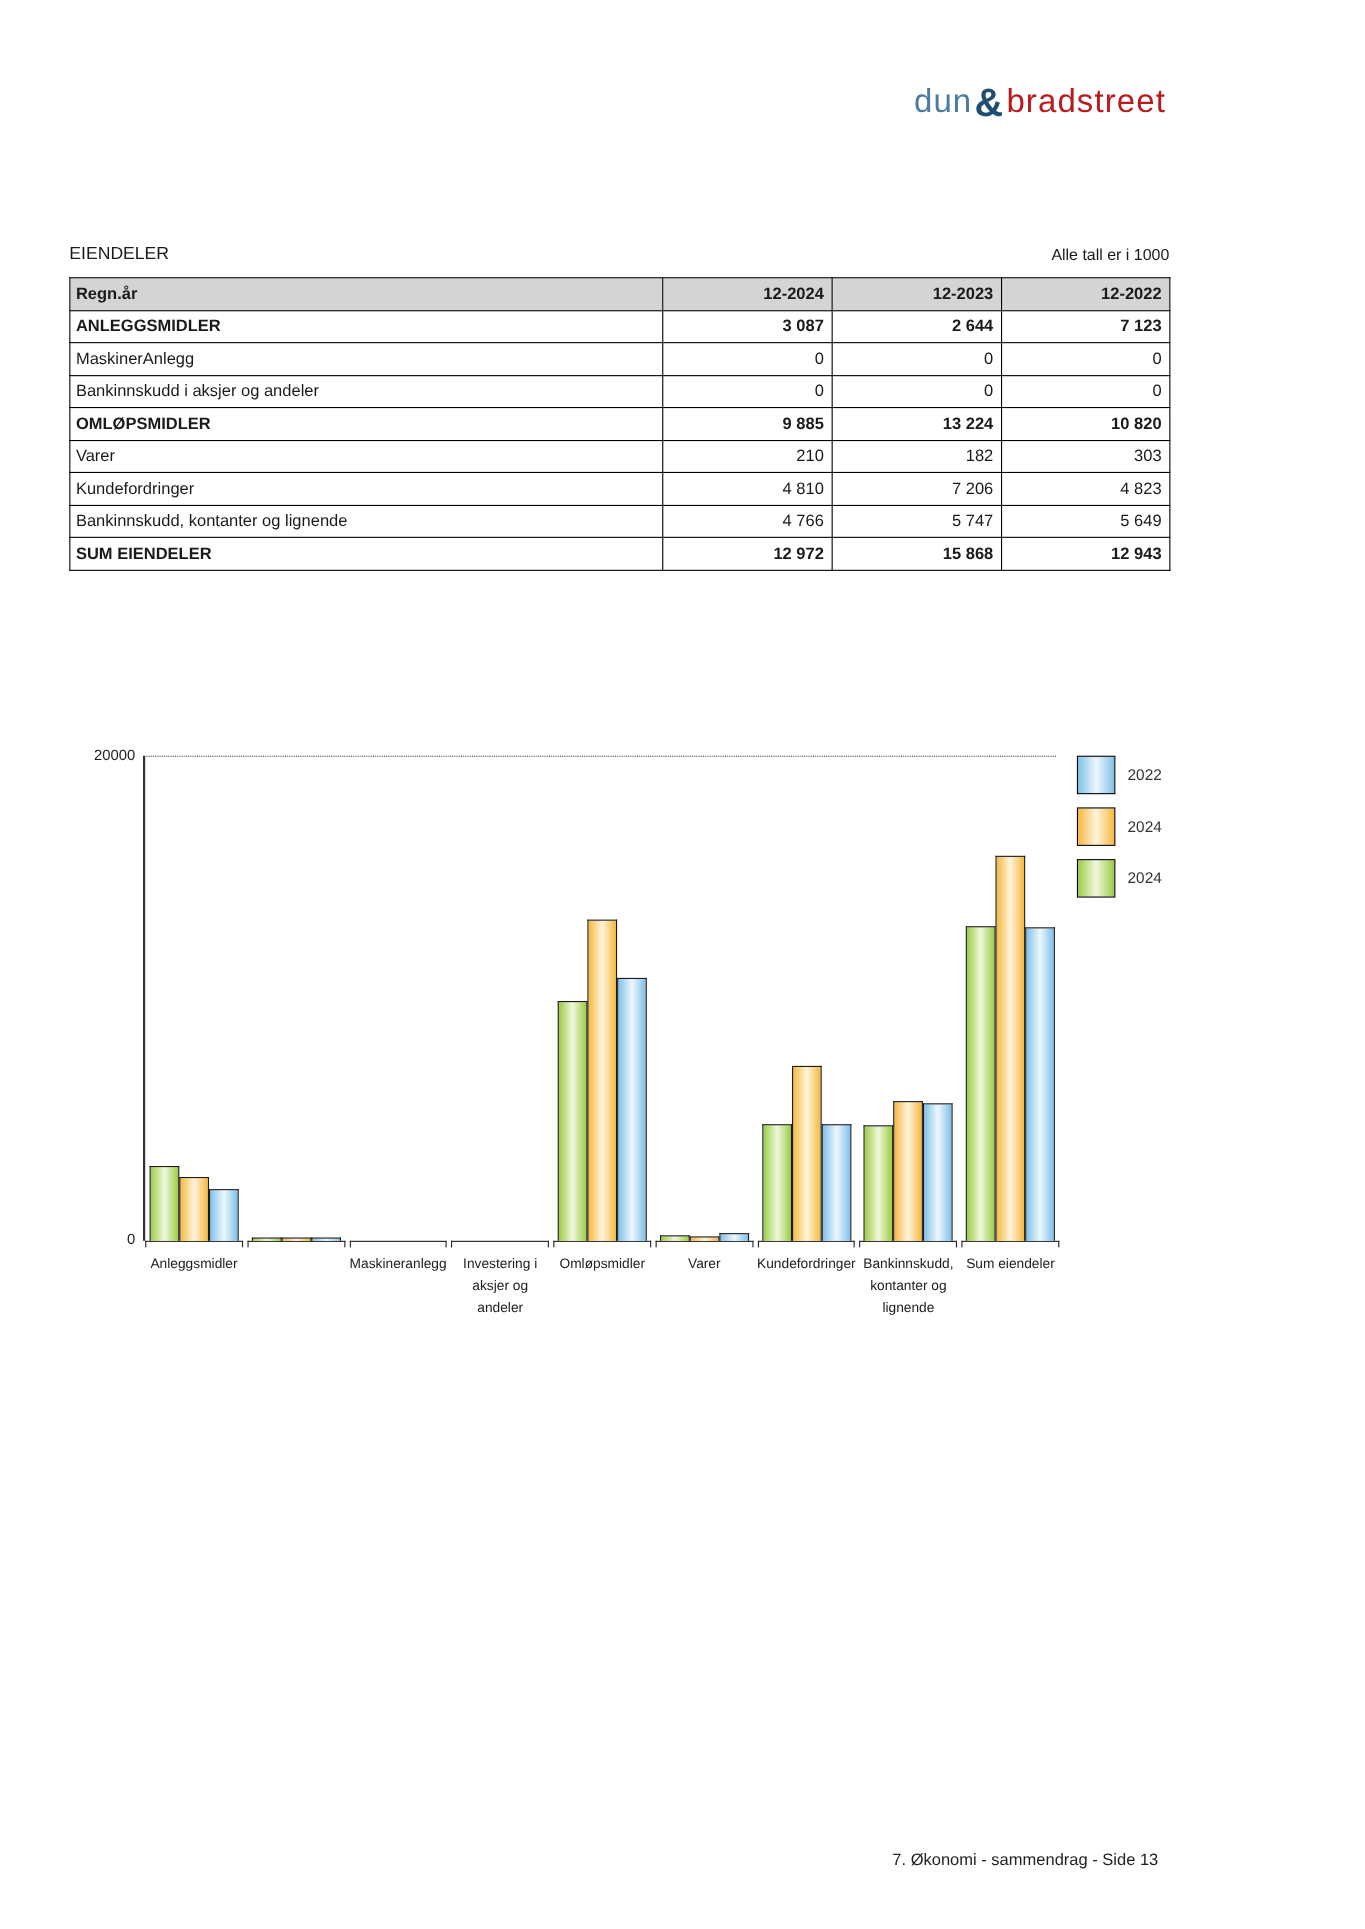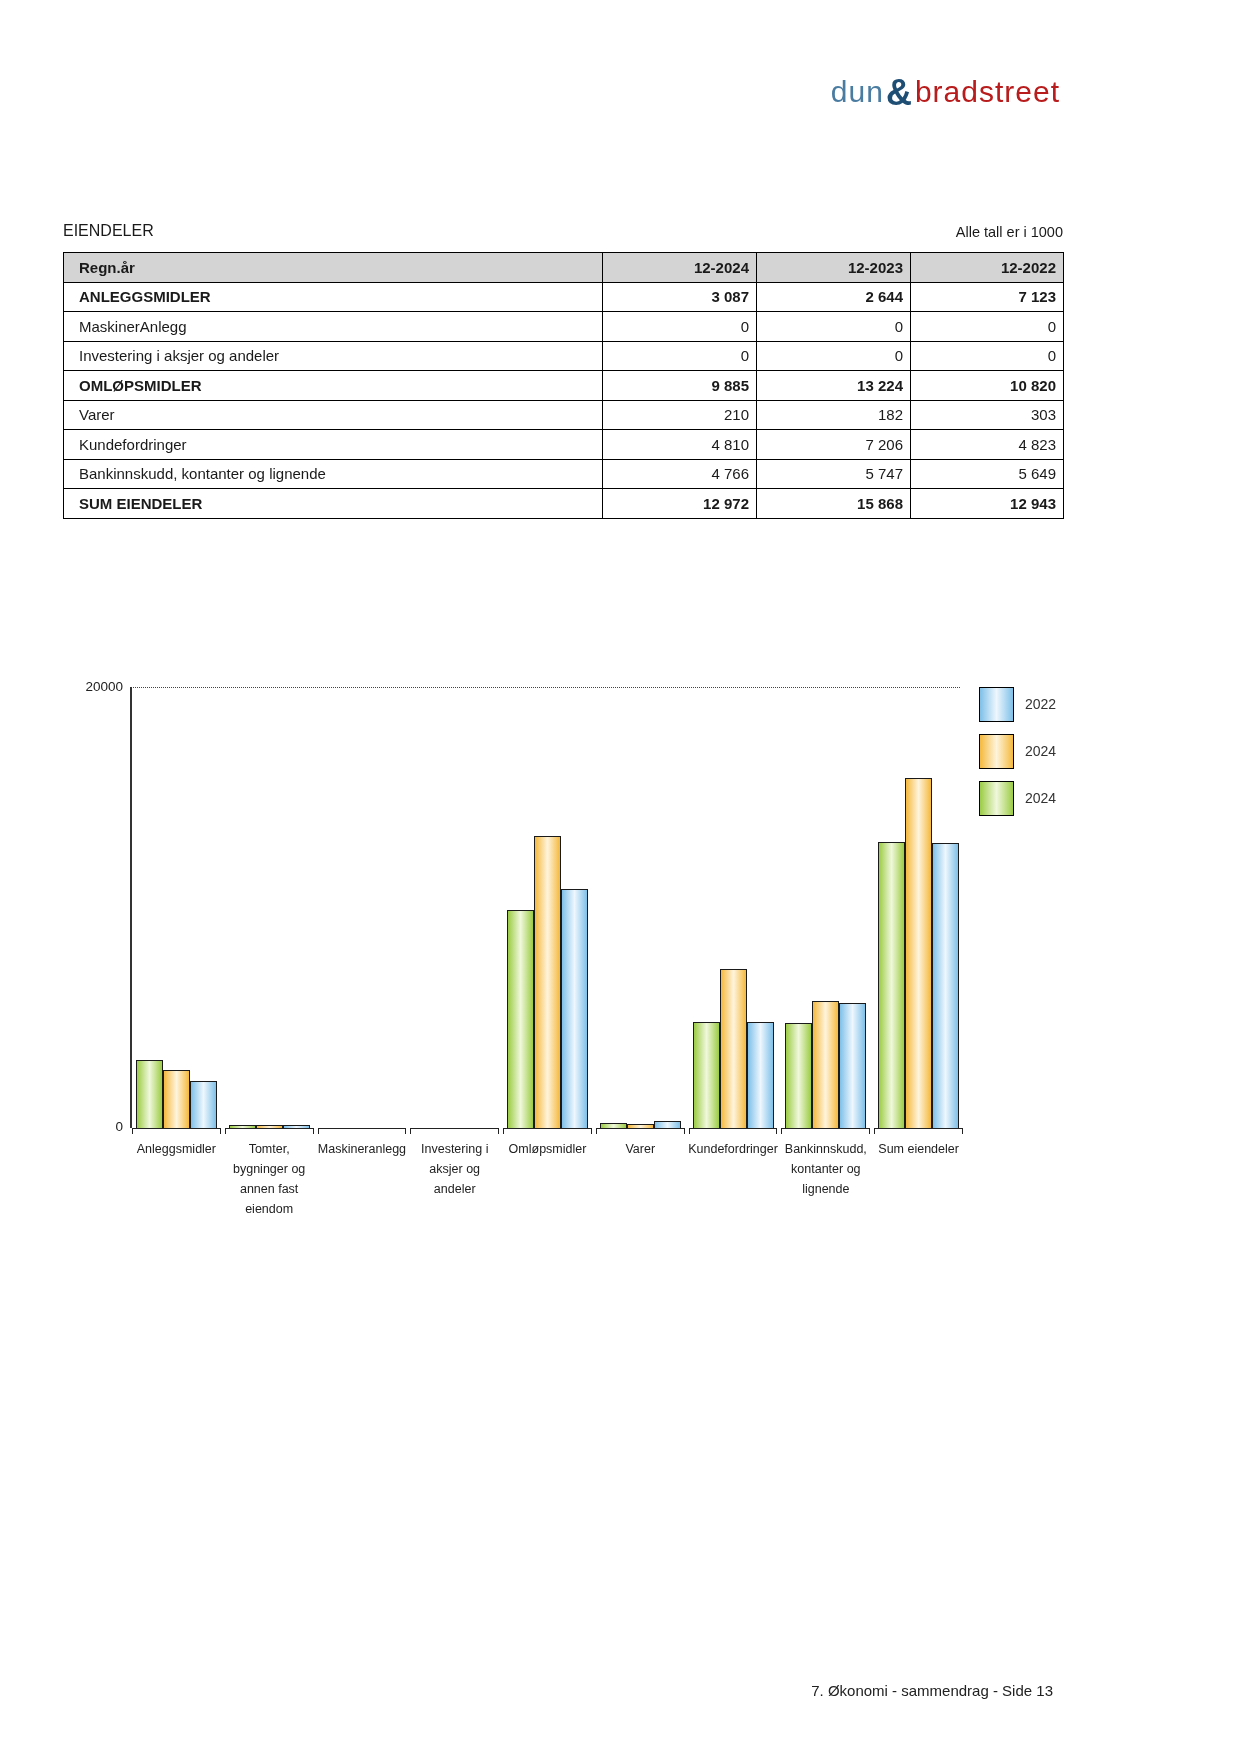--- a/index.html
+++ b/index.html
@@ -15,21 +15,21 @@
   .sec-note{position:absolute;right:178px;top:224px;font-size:14.5px;}
   
   table.fin{
     position:absolute;left:63px;top:252px;width:1000px;
     border-collapse:collapse;table-layout:fixed;font-size:15px;
   }
   table.fin td{
     border:1.5px solid #000;height:28.5px;padding:0;
     overflow:hidden;white-space:nowrap;
   }
-  table.fin td.lab{padding-left:15px;text-align:left;}
+  table.fin td.lab{padding-left:5px;text-align:left;}
   table.fin td.num{padding-right:7px;text-align:right;}
   table.fin tr.hdr td{background:#d4d4d4;font-weight:bold;}
   table.fin tr.b td{font-weight:bold;}
   
   #chart{position:absolute;left:0;top:0;width:1241px;height:1754px;}
   .yaxis{position:absolute;width:1.5px;background:#333;}
   .gridline{position:absolute;border-top:1.5px dotted #444;height:0;}
   .ylab{position:absolute;font-size:13.5px;color:#222;text-align:right;}
   .bar{position:absolute;border:1px solid #1a1a1a;border-bottom:none;box-sizing:border-box;}
   .seg{position:absolute;height:6px;box-sizing:border-box;
@@ -70,21 +70,21 @@
       <td class="num">2 644</td>
       <td class="num">7 123</td>
     </tr>
     <tr>
       <td class="lab">MaskinerAnlegg</td>
       <td class="num">0</td>
       <td class="num">0</td>
       <td class="num">0</td>
     </tr>
     <tr>
-      <td class="lab">Investering i aksjer og andeler</td>
+      <td class="lab">Bankinnskudd i aksjer og andeler</td>
       <td class="num">0</td>
       <td class="num">0</td>
       <td class="num">0</td>
     </tr>
     <tr class="b">
       <td class="lab">OMLØPSMIDLER</td>
       <td class="num">9 885</td>
       <td class="num">13 224</td>
       <td class="num">10 820</td>
     </tr>
@@ -122,21 +122,20 @@
     <div class="ylab" style="left: 38px; top: 1119px; width: 85px;">0</div>
     <div class="seg" style="left: 132px; top: 1128px; width: 88.7778px;"></div>
     <div class="bar" style="left: 135.889px; top: 1060px; width: 27px; height: 68px; background: linear-gradient(90deg, rgb(155, 204, 69), rgb(240, 248, 220) 50%, rgb(155, 204, 69));"></div>
     <div class="bar" style="left: 162.889px; top: 1070px; width: 27px; height: 58px; background: linear-gradient(90deg, rgb(245, 185, 62), rgb(254, 244, 220) 50%, rgb(245, 185, 62));"></div>
     <div class="bar" style="left: 189.889px; top: 1081px; width: 27px; height: 47px; background: linear-gradient(90deg, rgb(127, 192, 232), rgb(238, 247, 254) 50%, rgb(127, 192, 232));"></div>
     <div class="cat" style="left: 111.389px; top: 1139px;">Anleggsmidler</div>
     <div class="seg" style="left: 224.778px; top: 1128px; width: 88.7778px;"></div>
     <div class="bar" style="left: 228.667px; top: 1125px; width: 27px; height: 3px; background: linear-gradient(90deg, rgb(155, 204, 69), rgb(240, 248, 220) 50%, rgb(155, 204, 69));"></div>
     <div class="bar" style="left: 255.667px; top: 1125px; width: 27px; height: 3px; background: linear-gradient(90deg, rgb(245, 185, 62), rgb(254, 244, 220) 50%, rgb(245, 185, 62));"></div>
     <div class="bar" style="left: 282.667px; top: 1125px; width: 27px; height: 3px; background: linear-gradient(90deg, rgb(127, 192, 232), rgb(238, 247, 254) 50%, rgb(127, 192, 232));"></div>
-    <div class="cat" style="left: 204.167px; top: 1139px;">Tomter,<br>bygninger og<br>annen fast<br>eiendom</div>
     <div class="seg" style="left: 317.556px; top: 1128px; width: 88.7778px;"></div>
     <div class="cat" style="left: 296.944px; top: 1139px;">Maskineranlegg</div>
     <div class="seg" style="left: 410.333px; top: 1128px; width: 88.7778px;"></div>
     <div class="cat" style="left: 389.722px; top: 1139px;">Investering i<br>aksjer og<br>andeler</div>
     <div class="seg" style="left: 503.111px; top: 1128px; width: 88.7778px;"></div>
     <div class="bar" style="left: 507px; top: 910px; width: 27px; height: 218px; background: linear-gradient(90deg, rgb(155, 204, 69), rgb(240, 248, 220) 50%, rgb(155, 204, 69));"></div>
     <div class="bar" style="left: 534px; top: 836px; width: 27px; height: 292px; background: linear-gradient(90deg, rgb(245, 185, 62), rgb(254, 244, 220) 50%, rgb(245, 185, 62));"></div>
     <div class="bar" style="left: 561px; top: 889px; width: 27px; height: 239px; background: linear-gradient(90deg, rgb(127, 192, 232), rgb(238, 247, 254) 50%, rgb(127, 192, 232));"></div>
     <div class="cat" style="left: 482.5px; top: 1139px;">Omløpsmidler</div>
     <div class="seg" style="left: 595.889px; top: 1128px; width: 88.7778px;"></div>

